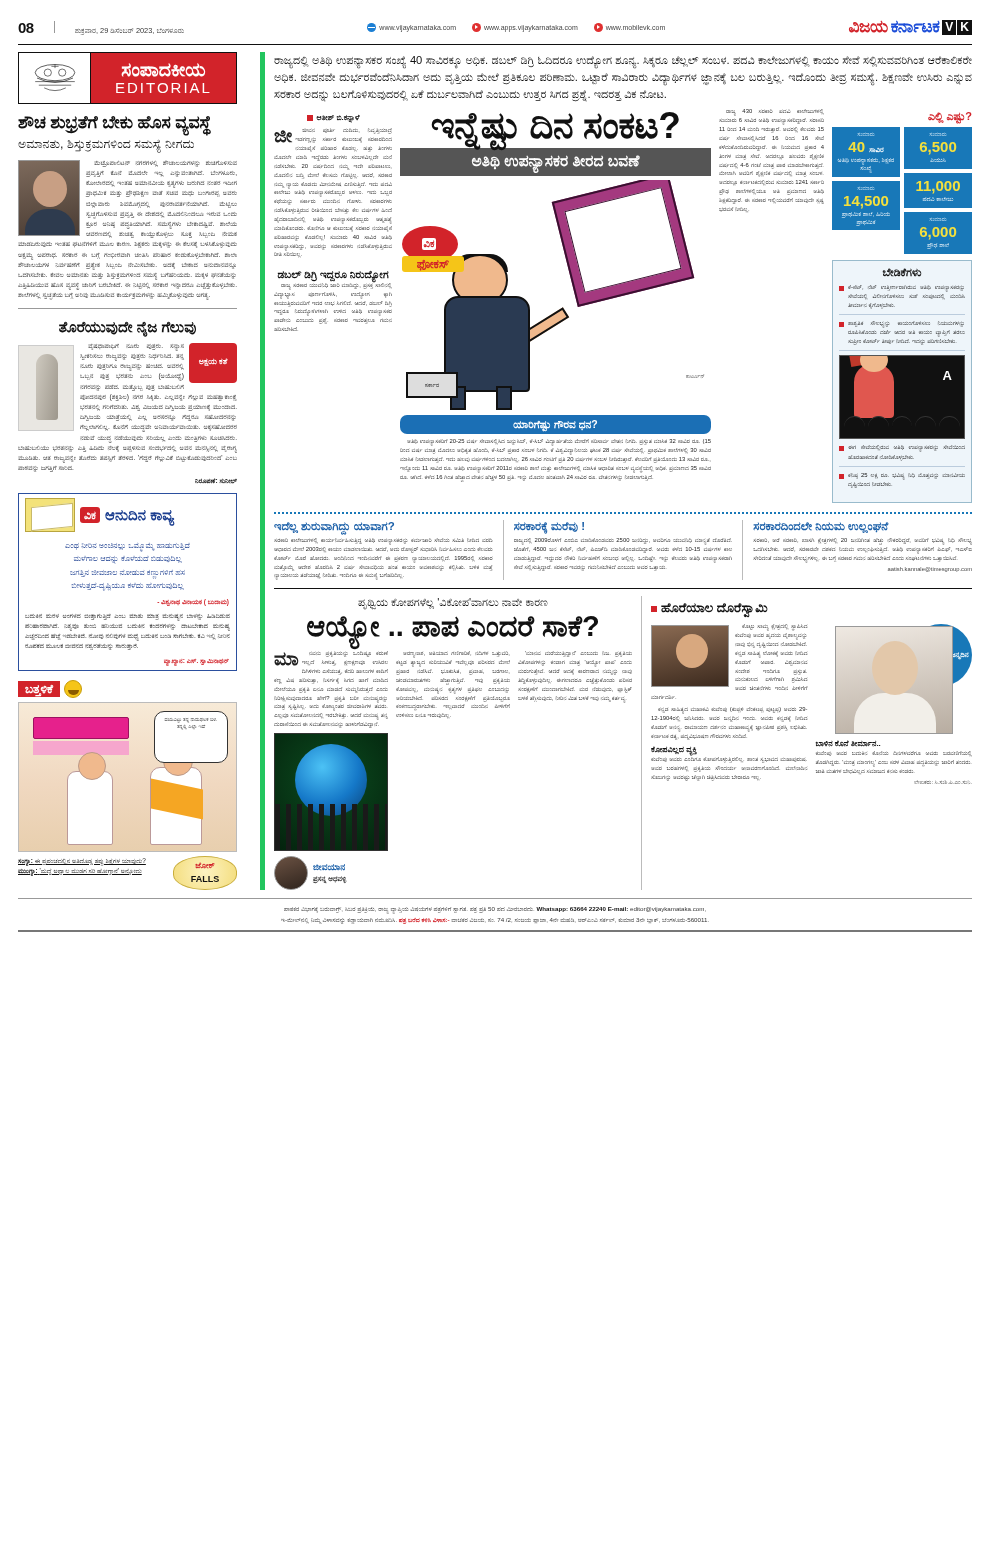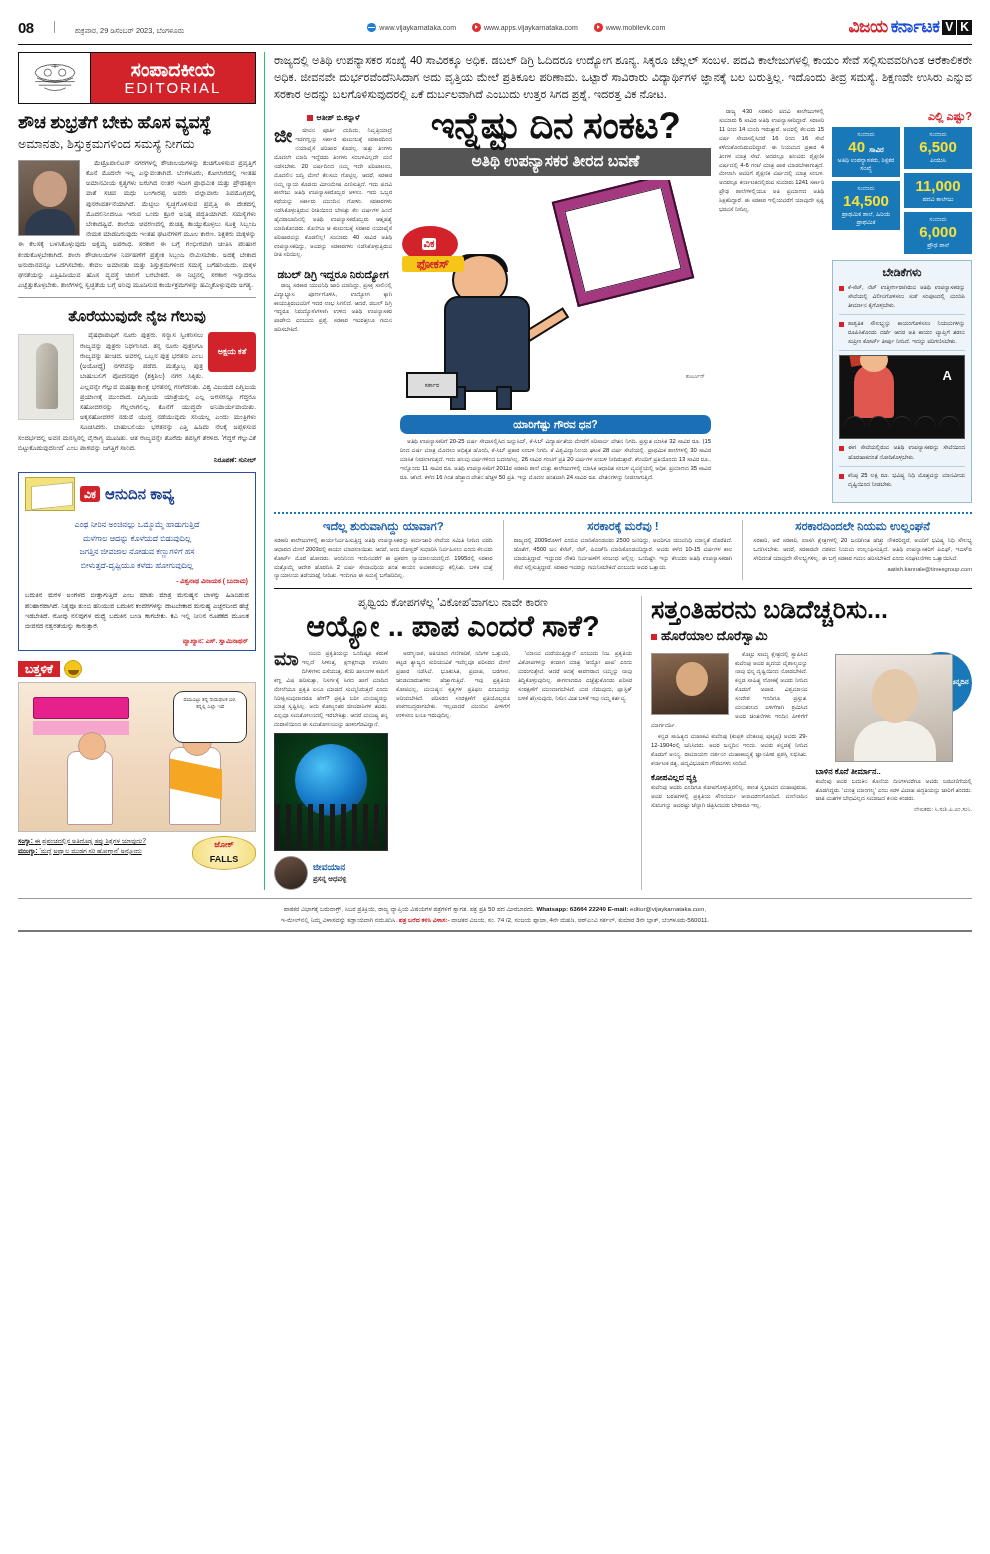--- a/index.html
+++ b/index.html
@@ -27,21 +27,21 @@
   .dot-red:after{content:"";position:absolute;left:3.5px;top:2px;border-left:3px solid #fff;border-top:2.5px solid transparent;border-bottom:2.5px solid transparent;}
   .mh-logo { display:flex; align-items:center; gap:3px; }
   .logo-vijaya { color:#d2232a; font-size:17px; font-weight:bold; letter-spacing:-0.5px; }
   .logo-karnataka { color:#1d4ed8; font-size:17px; font-weight:bold; letter-spacing:-0.5px; }
   .logo-vk { display:flex; gap:1px; }
   .logo-vk span { background:#111; color:#fff; font-size:12px; font-weight:bold; padding:0 3px; line-height:15px; }
   .rule-top { border-top:1.6px solid #111; margin-top:4px; }
 
   
   .cols { display:flex; margin-top:7px; }
-  .col-left { width:247px; flex:0 0 247px; padding-right:8px; border-right:1px solid #22c55e; }
+  .col-left { width:247px; flex:0 0 247px; padding-right:23px; border-right:5px solid #22c55e; }
   .col-right { flex:1; padding-left:9px; }
 
   
   .ed-head { display:flex; border:1px solid #111; height:52px; }
   .ed-emblem { width:72px; display:flex; align-items:center; justify-content:center; border-right:1px solid #111;}
   .emblem { width:54px; height:36px; }
   .ed-title { flex:1; background:#d2232a; color:#fff; display:flex; flex-direction:column; align-items:center; justify-content:center; }
   .ed-kn { font-size:19px; font-weight:bold; line-height:1.05; }
   .ed-en { font-size:15px; font-weight:normal; letter-spacing:2px; line-height:1.1; }
 
@@ -152,21 +152,21 @@
   .cls-img .tchr:after{content:"";position:absolute;left:6px;top:-16px;width:28px;height:24px;border-radius:50%;background:#f0b98d;}
   .cls-img .cap{position:absolute;left:10px;top:-4px;width:36px;height:12px;background:#c0392b;transform:rotate(-10deg);}
   .cls-img .kidsrow{position:absolute;left:0;bottom:0;width:100%;height:22px;display:flex;gap:3px;padding:0 4px;}
   .cls-img .kid{flex:1;background:#111;border-radius:50% 50% 0 0;border-top:1px solid #333;}
   .cls-img .chalk{position:absolute;right:12px;top:12px;color:#fff;font-size:13px;font-weight:bold;}
 
   
   .dotline { border-top:2px dotted #1878b8; margin-top:9px; }
   .triband { display:flex; gap:10px; margin-top:6px; }
   .triband > div { flex:1; }
-  .tri-title { font-size:11.5px; font-weight:bold; color:#1a5fa8; text-align:center; margin-bottom:3px;}
+  .tri-title { font-size:11.5px; font-weight:bold; color:#1a5fa8; margin-bottom:3px;}
   .tri-sep { width:1px; background:#bbb; flex:0 0 1px !important; }
   .credit { font-size:5.8px; text-align:right; color:#444; margin-top:3px;}
 
   .rule-thick { border-top:1.6px solid #111; margin-top:8px;}
 
   
   .feat { display:flex; margin-top:7px; }
   .feat-left { flex:1; padding-right:9px; border-right:1px solid #bbb;}
   .feat-right { width:330px; flex:0 0 330px; padding-left:9px;}
   .kicker { font-size:11px; text-align:center; line-height:1.2;}
@@ -466,21 +466,20 @@
             </div>
             <div>
               <div class="micro">
                 <p>'ಮಾನವ ಮರೆಯುತ್ತಿದ್ದಾನೆ' ಎಂಬುದು ನಿಜ. ಪ್ರಕೃತಿಯ ವಿಕೋಪಗಳನ್ನು ಕಂಡಾಗ ಮಾತ್ರ 'ಆಯ್ಯೋ ಪಾಪ' ಎಂದು ಮರುಗುತ್ತೇವೆ. ಆದರೆ ಅದಕ್ಕೆ ಕಾರಣರಾದ ನಮ್ಮನ್ನು ನಾವು ತಿದ್ದಿಕೊಳ್ಳುವುದಿಲ್ಲ. ಈಗಲಾದರೂ ಎಚ್ಚೆತ್ತುಕೊಂಡು ಪರಿಸರ ಸಂರಕ್ಷಣೆಗೆ ಮುಂದಾಗಬೇಕಿದೆ. ಮರ ನೆಡುವುದು, ಪ್ಲಾಸ್ಟಿಕ್ ಬಳಕೆ ತಗ್ಗಿಸುವುದು, ನೀರಿನ ಮಿತ ಬಳಕೆ ಇವು ನಮ್ಮ ಕರ್ತವ್ಯ.</p>
               </div>
             </div>
           </div>
         </div>
 
         <div class="feat-right">
-          <h1 class="feat-head2">ಸತ್ತಂತಿಹರನು ಬಡಿದೆಚ್ಚರಿಸು...</h1>
           <div class="auth-line"><span class="sq"></span><span>ಹೊರೆಯಾಲ ದೊರೆಸ್ವಾಮಿ</span></div>
           <div class="feat-cols">
             <div>
               <div class="micro">
                 <div class="portrait-sm"></div>
                 <p>ಕೊಟ್ಟು ಸಾಮ್ಯ ಕ್ಷೇತ್ರದಲ್ಲಿ ಸ್ಥಾಪಿಸಿದ ಕುವೆಂಪು ಅವರ ಹೃದಯ ವೈಶಾಲ್ಯವನ್ನು ನಾವು ಭಿನ್ನ ದೃಷ್ಟಿಯಿಂದ ನೋಡಬೇಕಿದೆ. ಕನ್ನಡ ಸಾಹಿತ್ಯ ಲೋಕಕ್ಕೆ ಅವರು ನೀಡಿದ ಕೊಡುಗೆ ಅಪಾರ. ವಿಶ್ವಮಾನವ ಸಂದೇಶ ಇಂದಿಗೂ ಪ್ರಸ್ತುತ. ಮನುಕುಲದ ಏಳಿಗೆಗಾಗಿ ಶ್ರಮಿಸಿದ ಅವರ ಚಿಂತನೆಗಳು ಇಂದಿನ ಪೀಳಿಗೆಗೆ ಮಾರ್ಗದರ್ಶಿ.</p>
                 <p>ಕನ್ನಡ ಸಾಹಿತ್ಯದ ಮಹಾಕವಿ ಕುವೆಂಪು (ಕುಪ್ಪಳಿ ವೆಂಕಟಪ್ಪ ಪುಟ್ಟಪ್ಪ) ಅವರು 29-12-1904ರಲ್ಲಿ ಜನಿಸಿದರು. ಅವರ ಜನ್ಮದಿನ ಇಂದು. ಅವರು ಕನ್ನಡಕ್ಕೆ ನೀಡಿದ ಕೊಡುಗೆ ಅನನ್ಯ. ರಾಮಾಯಣ ದರ್ಶನಂ ಮಹಾಕಾವ್ಯಕ್ಕೆ ಜ್ಞಾನಪೀಠ ಪ್ರಶಸ್ತಿ ಲಭಿಸಿತು. ಕರ್ನಾಟಕ ರತ್ನ, ಪದ್ಮವಿಭೂಷಣ ಗೌರವಗಳು ಸಂದಿವೆ.</p>
               </div>
               <div class="sub-h">ಕೋಪವಿಲ್ಲದ ವ್ಯಕ್ತಿ</div>
               <div class="micro">ಕುವೆಂಪು ಅವರು ಎಂದಿಗೂ ಕೋಪಗೊಳ್ಳುತ್ತಿರಲಿಲ್ಲ. ಶಾಂತ ಸ್ವಭಾವದ ಮಹಾಪುರುಷ. ಅವರ ಬರಹಗಳಲ್ಲಿ ಪ್ರಕೃತಿಯ ಸೌಂದರ್ಯ ಅನಾವರಣಗೊಂಡಿದೆ. ಮಲೆನಾಡಿನ ಸೊಬಗನ್ನು ಅವರಷ್ಟು ಚೆನ್ನಾಗಿ ಚಿತ್ರಿಸಿದವರು ಬೇರಾರೂ ಇಲ್ಲ.</div>

